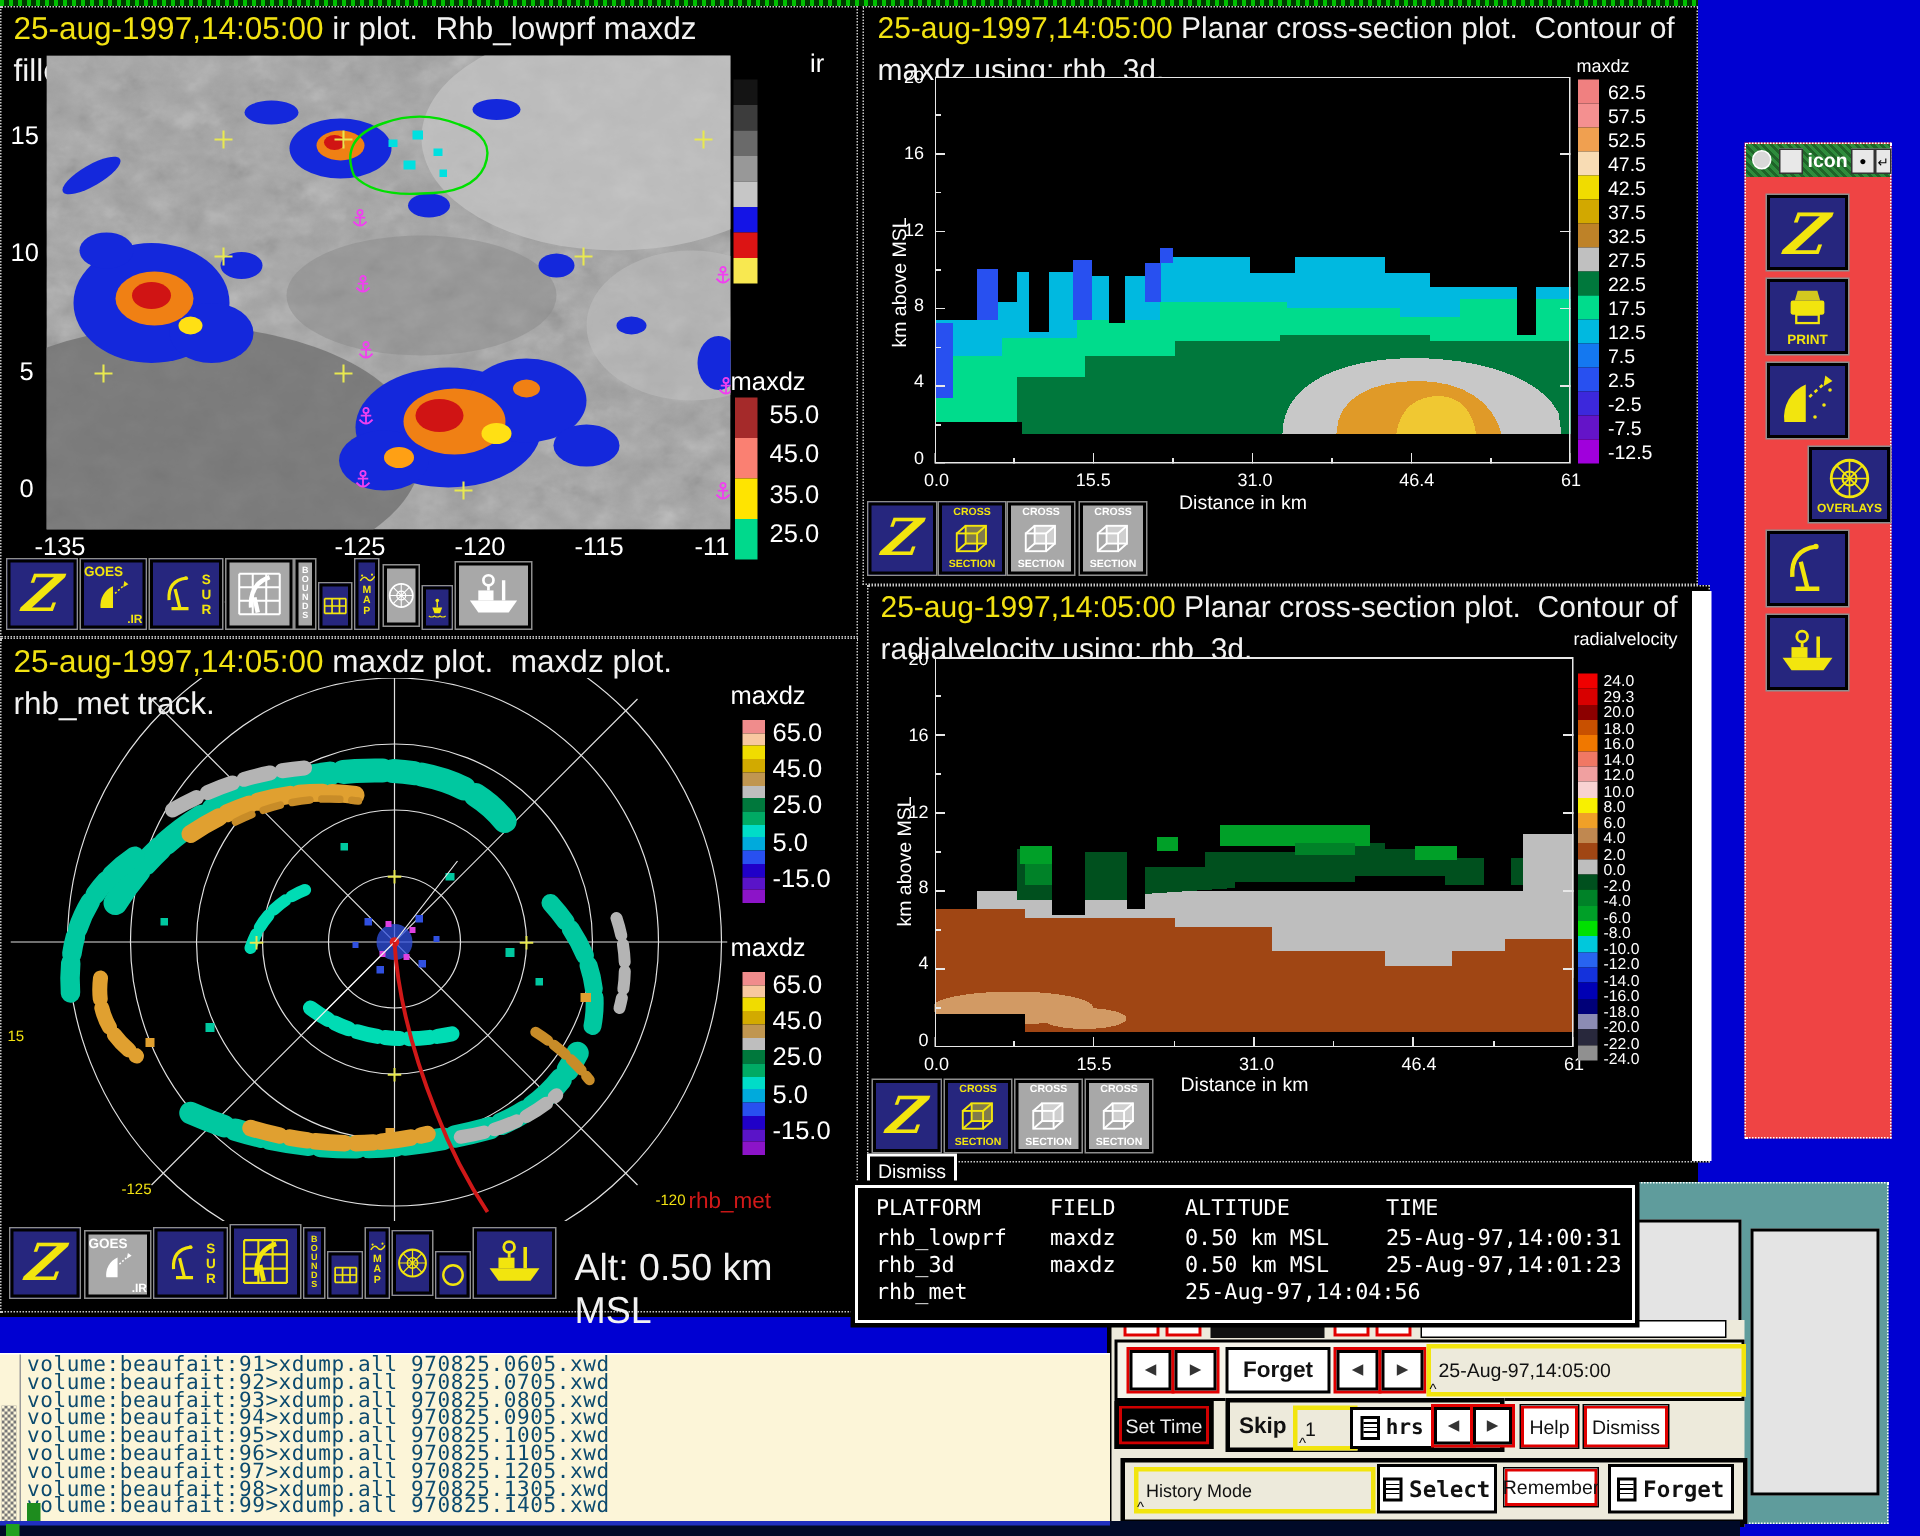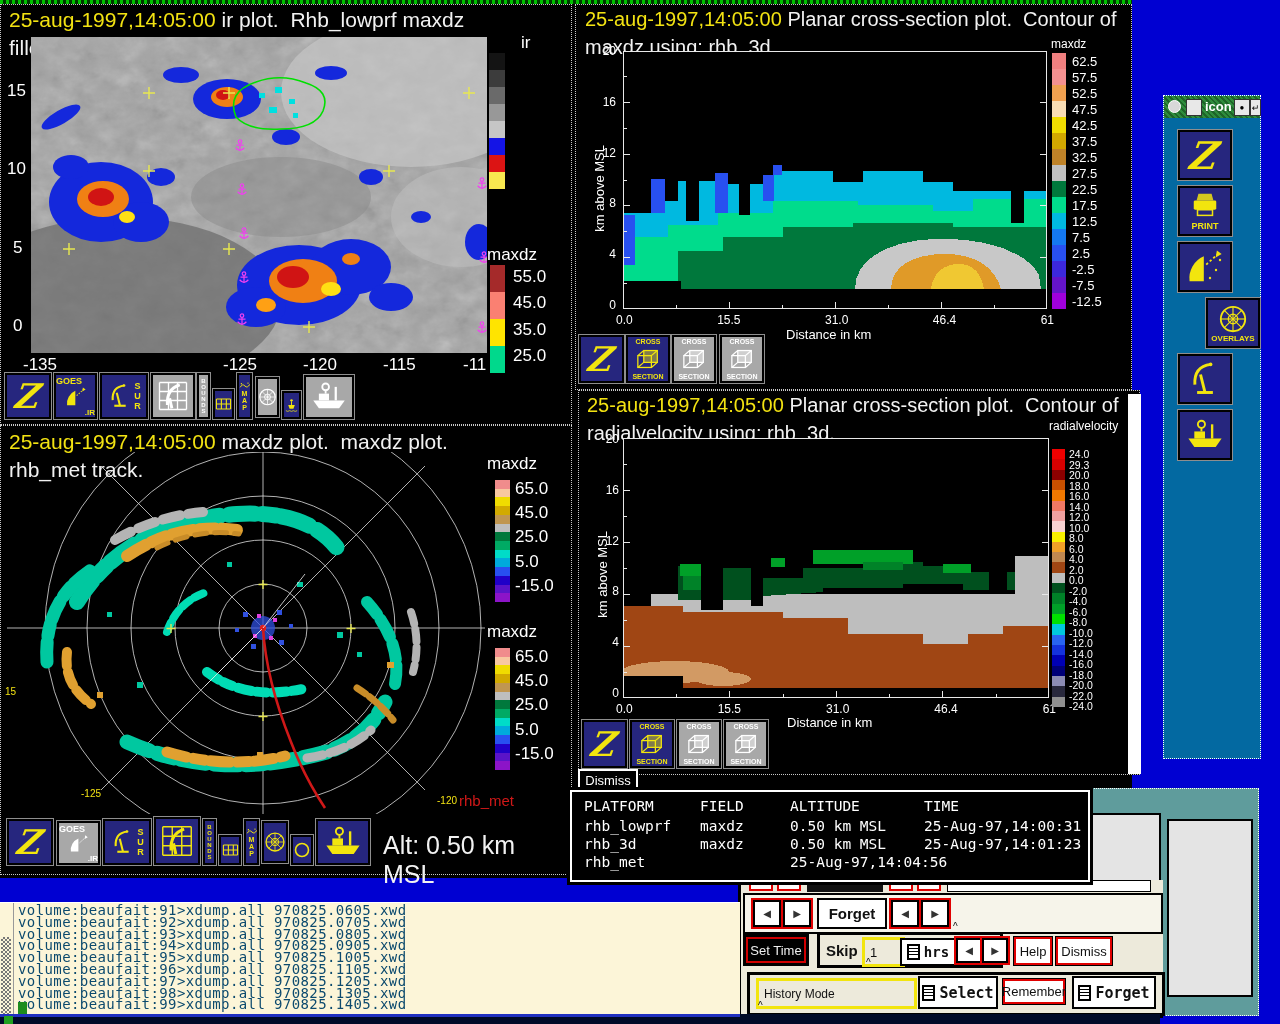--- a/index.html
+++ b/index.html
@@ -52,21 +52,21 @@
        justify-content:center;font-weight:bold;}
   .redbtn{position:absolute;background:#FFF;border:1px solid #000;box-shadow:inset 0 0 0 2px #E00000;
           display:flex;align-items:center;justify-content:center;}
   .yfield{position:absolute;background:#EDEADB;border:3px solid #F2E50E;display:flex;align-items:center;
           padding-left:5px;white-space:pre;}
   .caret{position:absolute;font-size:10px;color:#111;}
   .doc{display:inline-block;width:9px;height:12px;border:2px solid #000;margin-right:4px;
        background:linear-gradient(#fff 0 2px,#000 2px 3px,#fff 3px 5px,#000 5px 6px,#fff 6px 8px,#000 8px 9px,#fff 9px);}
   .monob{font-family:"DejaVu Sans Mono",monospace;font-weight:bold;}
   
-  #palette{position:absolute;left:1163px;top:95px;width:96px;height:662px;background:#0369a1;
+  #palette{position:absolute;left:1163px;top:95px;width:96px;height:662px;background:#ef4444;
            border:1px dotted #FFF;}
   #paltitle{position:absolute;left:0;top:0;width:100%;height:22px;
       background:repeating-linear-gradient(45deg,#2E8C3C 0 2px,#1E6428 2px 4px);}
   .palbtn{position:absolute;width:54px;height:50px;left:14px;}
   .tbarbtn{position:absolute;background:#E8E8E8;border:1px solid #333;}
 </style>
 </head>
 <body>
 
 <svg width="0" height="0" style="position:absolute">
@@ -234,21 +234,21 @@
     <span class="wlab ylab" style="left:6px;top:154px;">10</span>
     <span class="wlab ylab" style="left:12px;top:233px;">5</span>
     <span class="wlab ylab" style="left:12px;top:311px;">0</span>
     <span class="wlab xlab" style="left:22px;top:350px;">-135</span>
     <span class="wlab xlab" style="left:142px;top:350px;margin-top:32px;">-130</span>
     <span class="wlab xlab" style="left:222px;top:350px;">-125</span>
     <span class="wlab xlab" style="left:302px;top:350px;">-120</span>
     <span class="wlab xlab" style="left:382px;top:350px;">-115</span>
     <span class="wlab xlab" style="left:462px;top:350px;">-11</span>
 
-    <span class="cbtitle" style="left:487px;top:28px;font-size:17px;padding-left:33px;">ir</span>
+    <span class="cbtitle" style="left:506px;top:28px;font-size:17px;padding-left:33px;">ir</span>
     <div class="cbar" style="left:488px;top:48px;width:16px;height:136px;">
         <div style="background: rgb(20, 20, 20);"></div>
         <div style="background: rgb(60, 60, 60);"></div>
         <div style="background: rgb(106, 106, 106);"></div>
         <div style="background: rgb(152, 152, 152);"></div>
         <div style="background: rgb(198, 198, 198);"></div>
         <div style="background: rgb(20, 20, 230);"></div>
         <div style="background: rgb(220, 20, 20);"></div>
         <div style="background: rgb(248, 232, 80);"></div>
       </div>
@@ -783,20 +783,21 @@
     <div class="abs" style="left:148px;top:0;width:24px;height:11px;background:#FFF;border:2px solid #E00000;"></div>
     <div class="abs" style="left:176px;top:0;width:24px;height:11px;background:#FFF;border:2px solid #E00000;"></div>
     <div class="abs" style="left:206px;top:0;width:204px;height:12px;background:#FFF;border:1px solid #000;"></div>
 
     <div class="panelbox" style="left:2px;top:13px;width:416px;height:37px;">
       <div class="abtn" style="left:8px;top:5px;">◀</div>
       <div class="abtn" style="left:38px;top:5px;">▶</div>
       <div class="btn" style="left:72px;top:3px;width:66px;height:27px;font-size:15px;">Forget</div>
       <div class="abtn" style="left:146px;top:5px;">◀</div>
       <div class="abtn" style="left:176px;top:5px;">▶</div>
+      <div class="yfield" style="left:206px;top:1px;width:202px;height:29px;font-size:13px;">25-Aug-97,14:05:00</div>
       <span class="caret" style="left:208px;top:26px;">^</span>
     </div>
 
     <div class="abs" style="left:2px;top:54px;width:66px;height:32px;background:#000;border:3px solid #000;box-shadow:inset 0 0 0 2px #D00000;color:#EEE;display:flex;align-items:center;justify-content:center;font-size:13px;">Set Time</div>
     <div class="abs" style="left:76px;top:52px;width:186px;height:36px;background:#EDEADB;border:3px solid #000;">
       <span style="position:absolute;left:6px;top:7px;font-weight:bold;font-size:15px;">Skip</span>
       <div class="yfield" style="left:42px;top:2px;width:32px;height:24px;font-size:13px;">1</div>
       <span class="caret" style="left:46px;top:22px;">^</span>
       <div class="btn" style="left:80px;top:3px;width:52px;height:24px;font-size:14px;">
           <span class="doc"></span>

